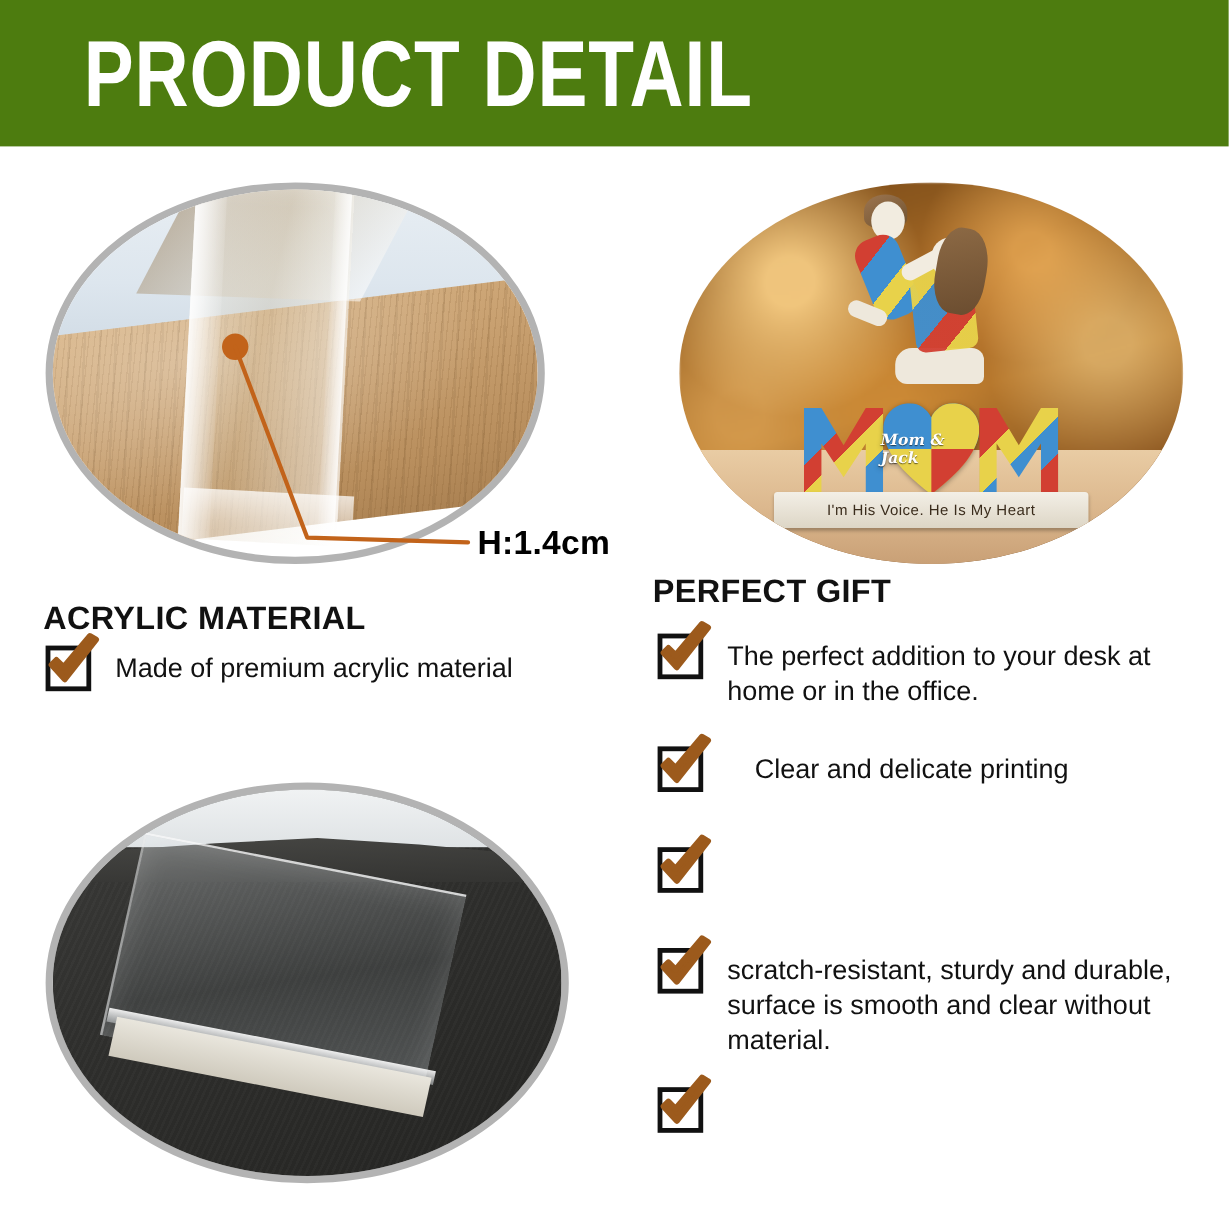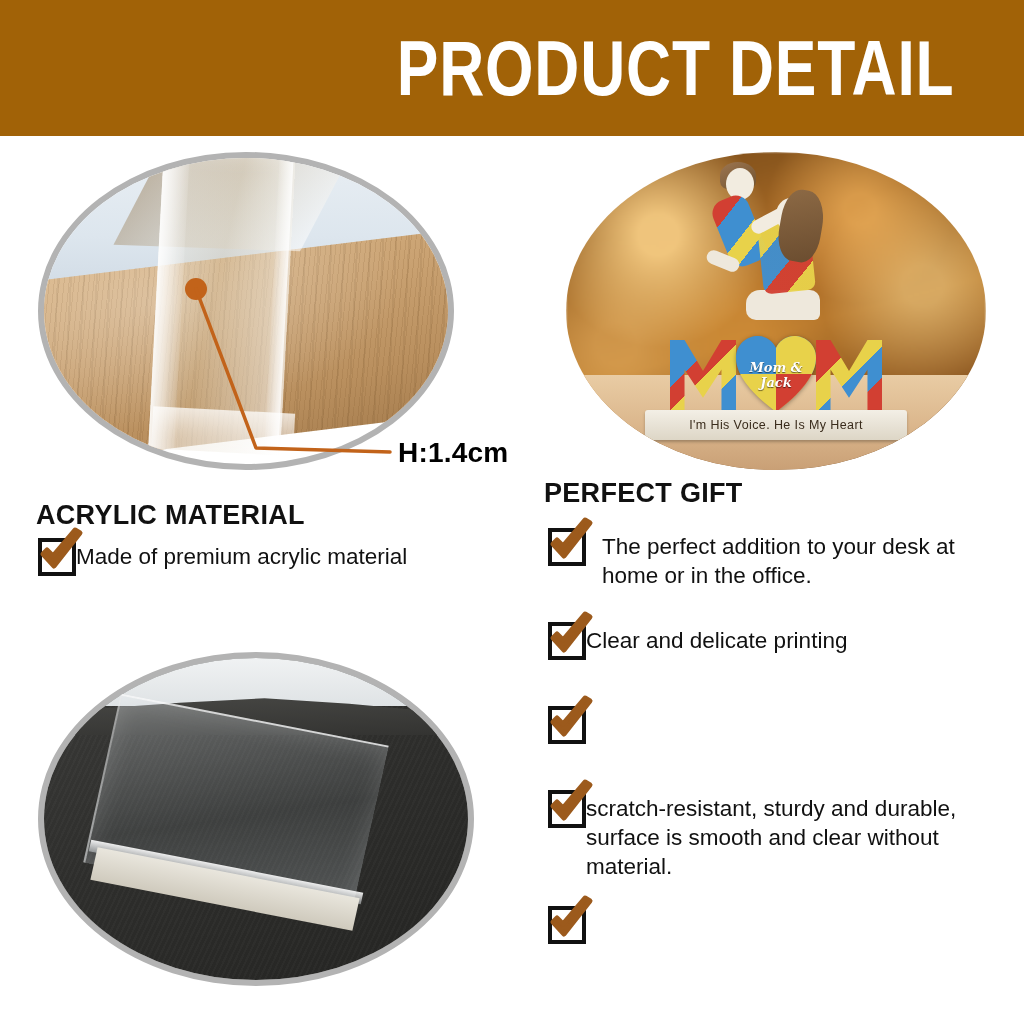--- a/index.html
+++ b/index.html
@@ -7,23 +7,23 @@
     width:1024px; height:1024px;
     background:#ffffff;
     font-family:"Liberation Sans", sans-serif;
     overflow:hidden;
     position:relative;
   }
 
   
   .banner {
     position:absolute; left:0; top:0;
-    width:1024px; height:136px;
-    background:#a16207;
-    display:flex; align-items:center; justify-content:flex-end;
+    width:1024px; height:122px;
+    background:#4d7c0f;
+    display:flex; align-items:center; justify-content:flex-start;
   }
   .banner-title {
     color:#ffffff;
     font-size:78px;
     font-weight:bold;
     letter-spacing:1px;
     transform:scaleX(0.80);
     transform-origin:center;
     white-space:nowrap;
     line-height:1;
@@ -190,21 +190,20 @@
     background:linear-gradient(180deg,#3f8fd0 0 50%, #e8d24a 50% 100%);
     clip-path:path("M42 78 C10 54 2 36 2 24 C2 10 13 2 24 2 C32 2 39 7 42 14 C45 7 52 2 60 2 C71 2 82 10 82 24 C82 36 74 54 42 78 Z");
   }
   .heart-right {
     position:absolute; inset:0;
     background:linear-gradient(180deg,#e8d24a 0 50%, #d23f32 50% 100%);
     clip-path:path("M42 78 C74 54 82 36 82 24 C82 10 71 2 60 2 C52 2 45 7 42 14 Z");
   }
   .heart-name {
     position:absolute; left:0; top:26px; width:100%;
-    text-align:center;
     font-family:"DejaVu Serif", serif;
     font-style:italic; font-weight:bold;
     font-size:13px; color:#ffffff;
     text-shadow:0 1px 1px rgba(0,0,0,0.6);
     z-index:3;
   }
   .mom-base {
     position:absolute; left:50%; bottom:30px; transform:translateX(-50%);
     width:262px; height:30px;
     background:linear-gradient(180deg,#f3efe6,#ddd6c6);
@@ -279,26 +278,26 @@
   }
   .checkbox {
     position:relative; flex:0 0 auto;
     width:38px; height:38px;
     border:4px solid #111111;
     background:#ffffff;
   }
   .checkbox svg { position:absolute; left:-7px; top:-14px; width:52px; height:48px; overflow:visible; }
   .bullet-text {
     font-size:22.5px; color:#111111; line-height:1.28;
-    padding-top:5px;
+    padding-left:20px; padding-top:5px;
   }
 
   #bullet-acrylic-0 { left:38px; top:538px; width:500px; }
-  #bullet-gift-0 { left:548px; top:528px; width:460px;gap:16px; }
-  #bullet-gift-1 { left:548px; top:622px; width:460px; }
+  #bullet-gift-0 { left:548px; top:528px; width:460px; }
+  #bullet-gift-1 { left:548px; top:622px; width:460px;gap:23px; }
   #bullet-gift-2 { left:548px; top:706px; width:460px; }
   #bullet-gift-3 { left:548px; top:790px; width:460px; }
   #bullet-gift-4 { left:548px; top:906px; width:460px; }
 </style>
 </head>
 <body>
 
 <div class="banner">
   <div class="banner-title">PRODUCT DETAIL</div>
 </div>

